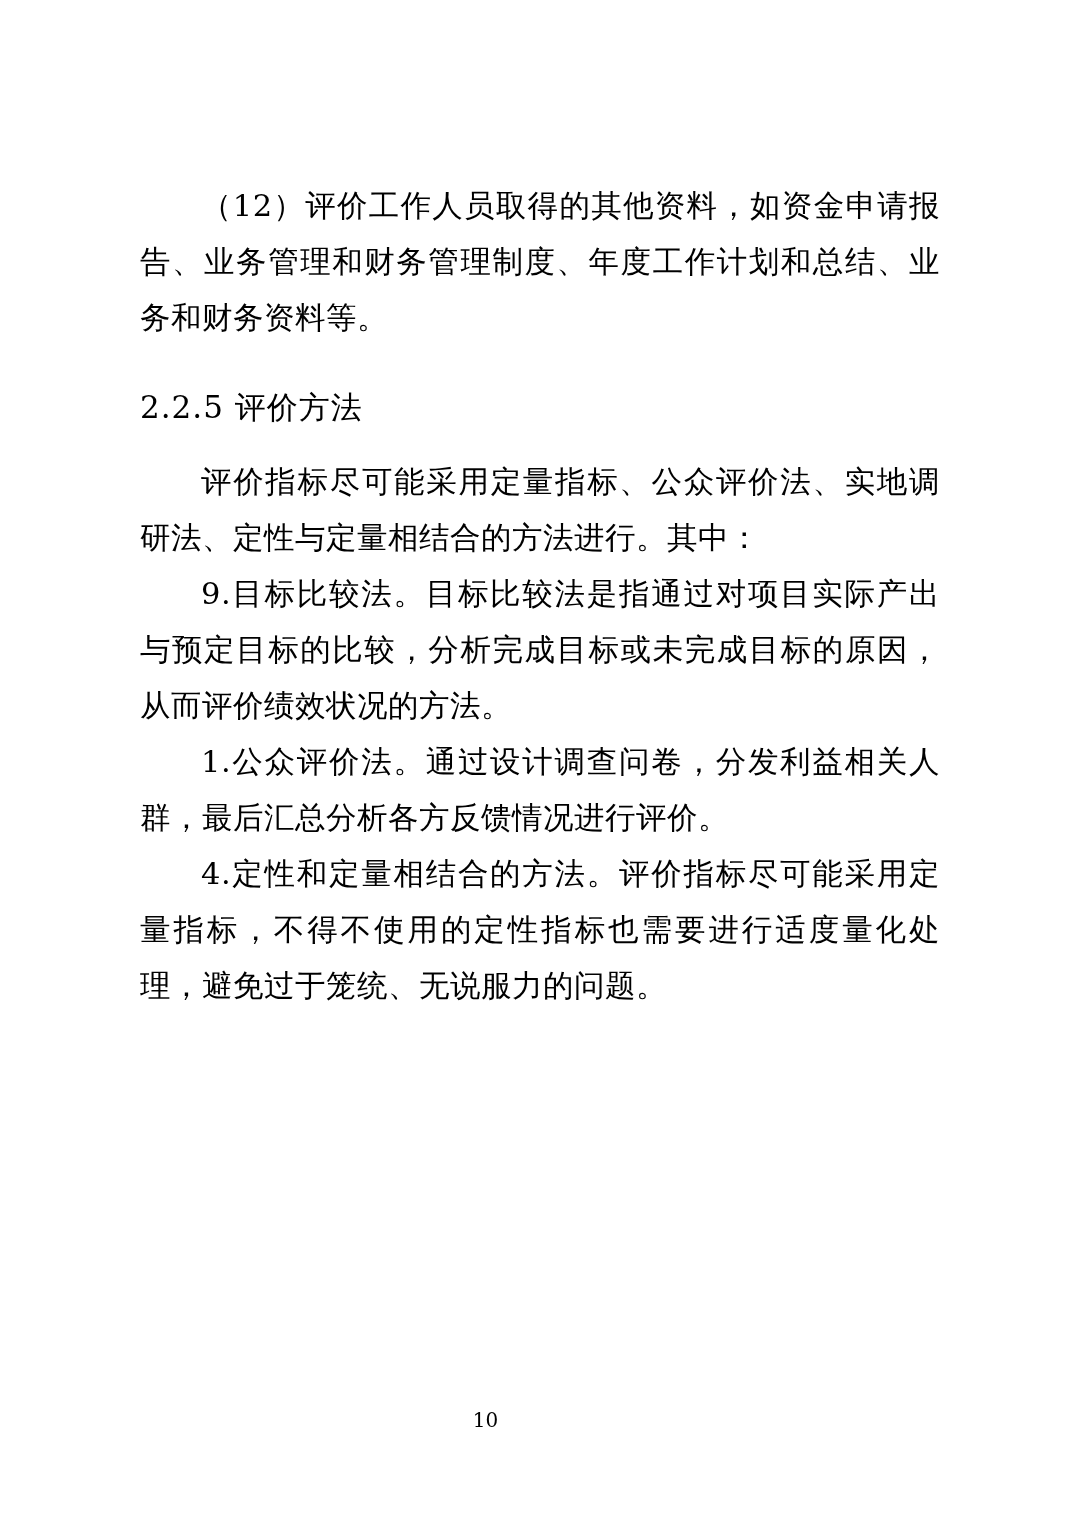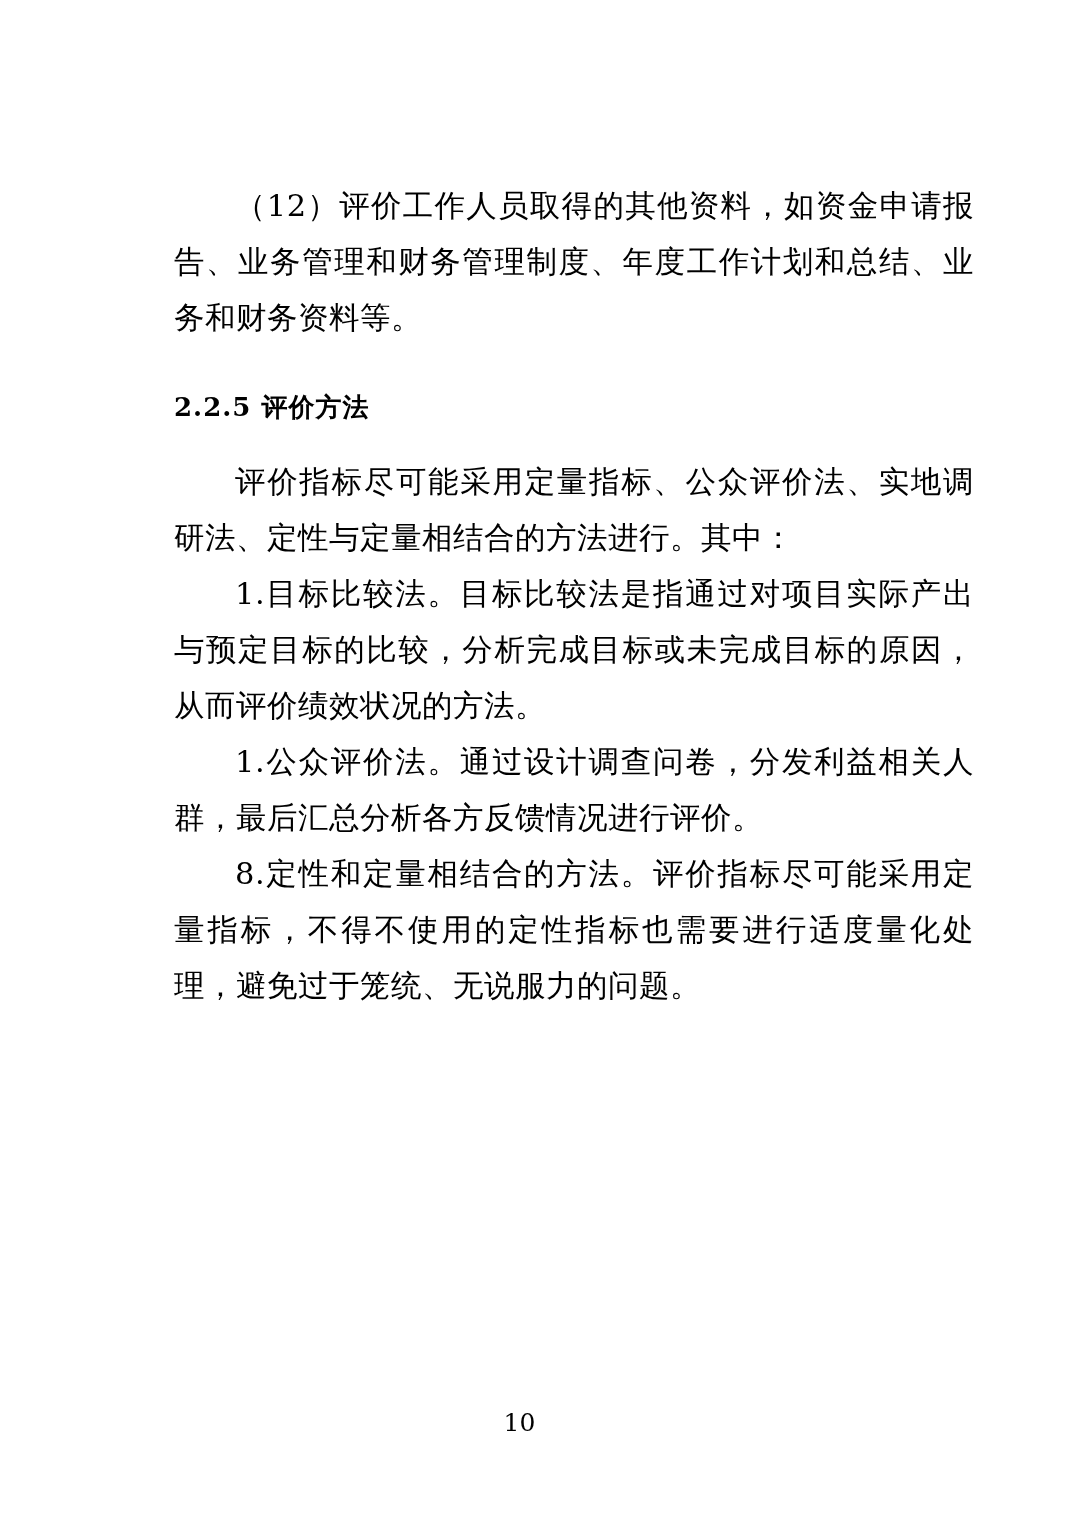--- a/index.html
+++ b/index.html
@@ -11,21 +11,20 @@
     font-family: "DejaVu Serif", "Liberation Serif", serif;
     color: #000000;
   }
   .page {
     position: relative;
     width: 971px;
     height: 1520px;
     background: #ffffff;
     box-sizing: border-box;
     overflow: hidden;
-    margin-left: 34px;
   }
   .content {
     position: absolute;
     left: 140px;
     top: 178px;
     width: 800px;
   }
   p.body-text {
     margin: 0;
     font-size: 30.5px;
@@ -33,52 +32,52 @@
     letter-spacing: 0.5px;
     text-align: justify;
     text-justify: inter-character;
     text-indent: 61px;
     font-family: "DejaVu Serif", "Liberation Serif", serif;
   }
   h2.heading {
     margin: 0;
     padding-top: 36px;
     padding-bottom: 22px;
-    font-size: 26px;
+    font-size: 31px;
     line-height: 50px;
-    font-weight: bold;
+    font-weight: normal;
     letter-spacing: 1px;
     font-family: "DejaVu Serif", "Liberation Serif", serif;
   }
   .page-number {
     position: absolute;
     left: 0;
     right: 0;
     top: 1408px;
     text-align: center;
-    font-size: 25px;
+    font-size: 20px;
     font-family: "DejaVu Serif", "Liberation Serif", serif;
     color: #000000;
   }
 </style>
 </head>
 <body>
 
 <div class="page">
   <div class="content">
 
     <p class="body-text">（12）评价工作人员取得的其他资料，如资金申请报告、业务管理和财务管理制度、年度工作计划和总结、业务和财务资料等。</p>
 
     <h2 class="heading">2.2.5 评价方法</h2>
 
     <p class="body-text">评价指标尽可能采用定量指标、公众评价法、实地调研法、定性与定量相结合的方法进行。其中：</p>
 
-    <p class="body-text">1.目标比较法。目标比较法是指通过对项目实际产出与预定目标的比较，分析完成目标或未完成目标的原因，从而评价绩效状况的方法。</p>
+    <p class="body-text">9.目标比较法。目标比较法是指通过对项目实际产出与预定目标的比较，分析完成目标或未完成目标的原因，从而评价绩效状况的方法。</p>
 
     <p class="body-text">1.公众评价法。通过设计调查问卷，分发利益相关人群，最后汇总分析各方反馈情况进行评价。</p>
 
 
-    <p class="body-text">8.定性和定量相结合的方法。评价指标尽可能采用定量指标，不得不使用的定性指标也需要进行适度量化处理，避免过于笼统、无说服力的问题。</p>
+    <p class="body-text">4.定性和定量相结合的方法。评价指标尽可能采用定量指标，不得不使用的定性指标也需要进行适度量化处理，避免过于笼统、无说服力的问题。</p>
 
   </div>
 
   <div class="page-number">10</div>
 </div>
 
 </body></html>

